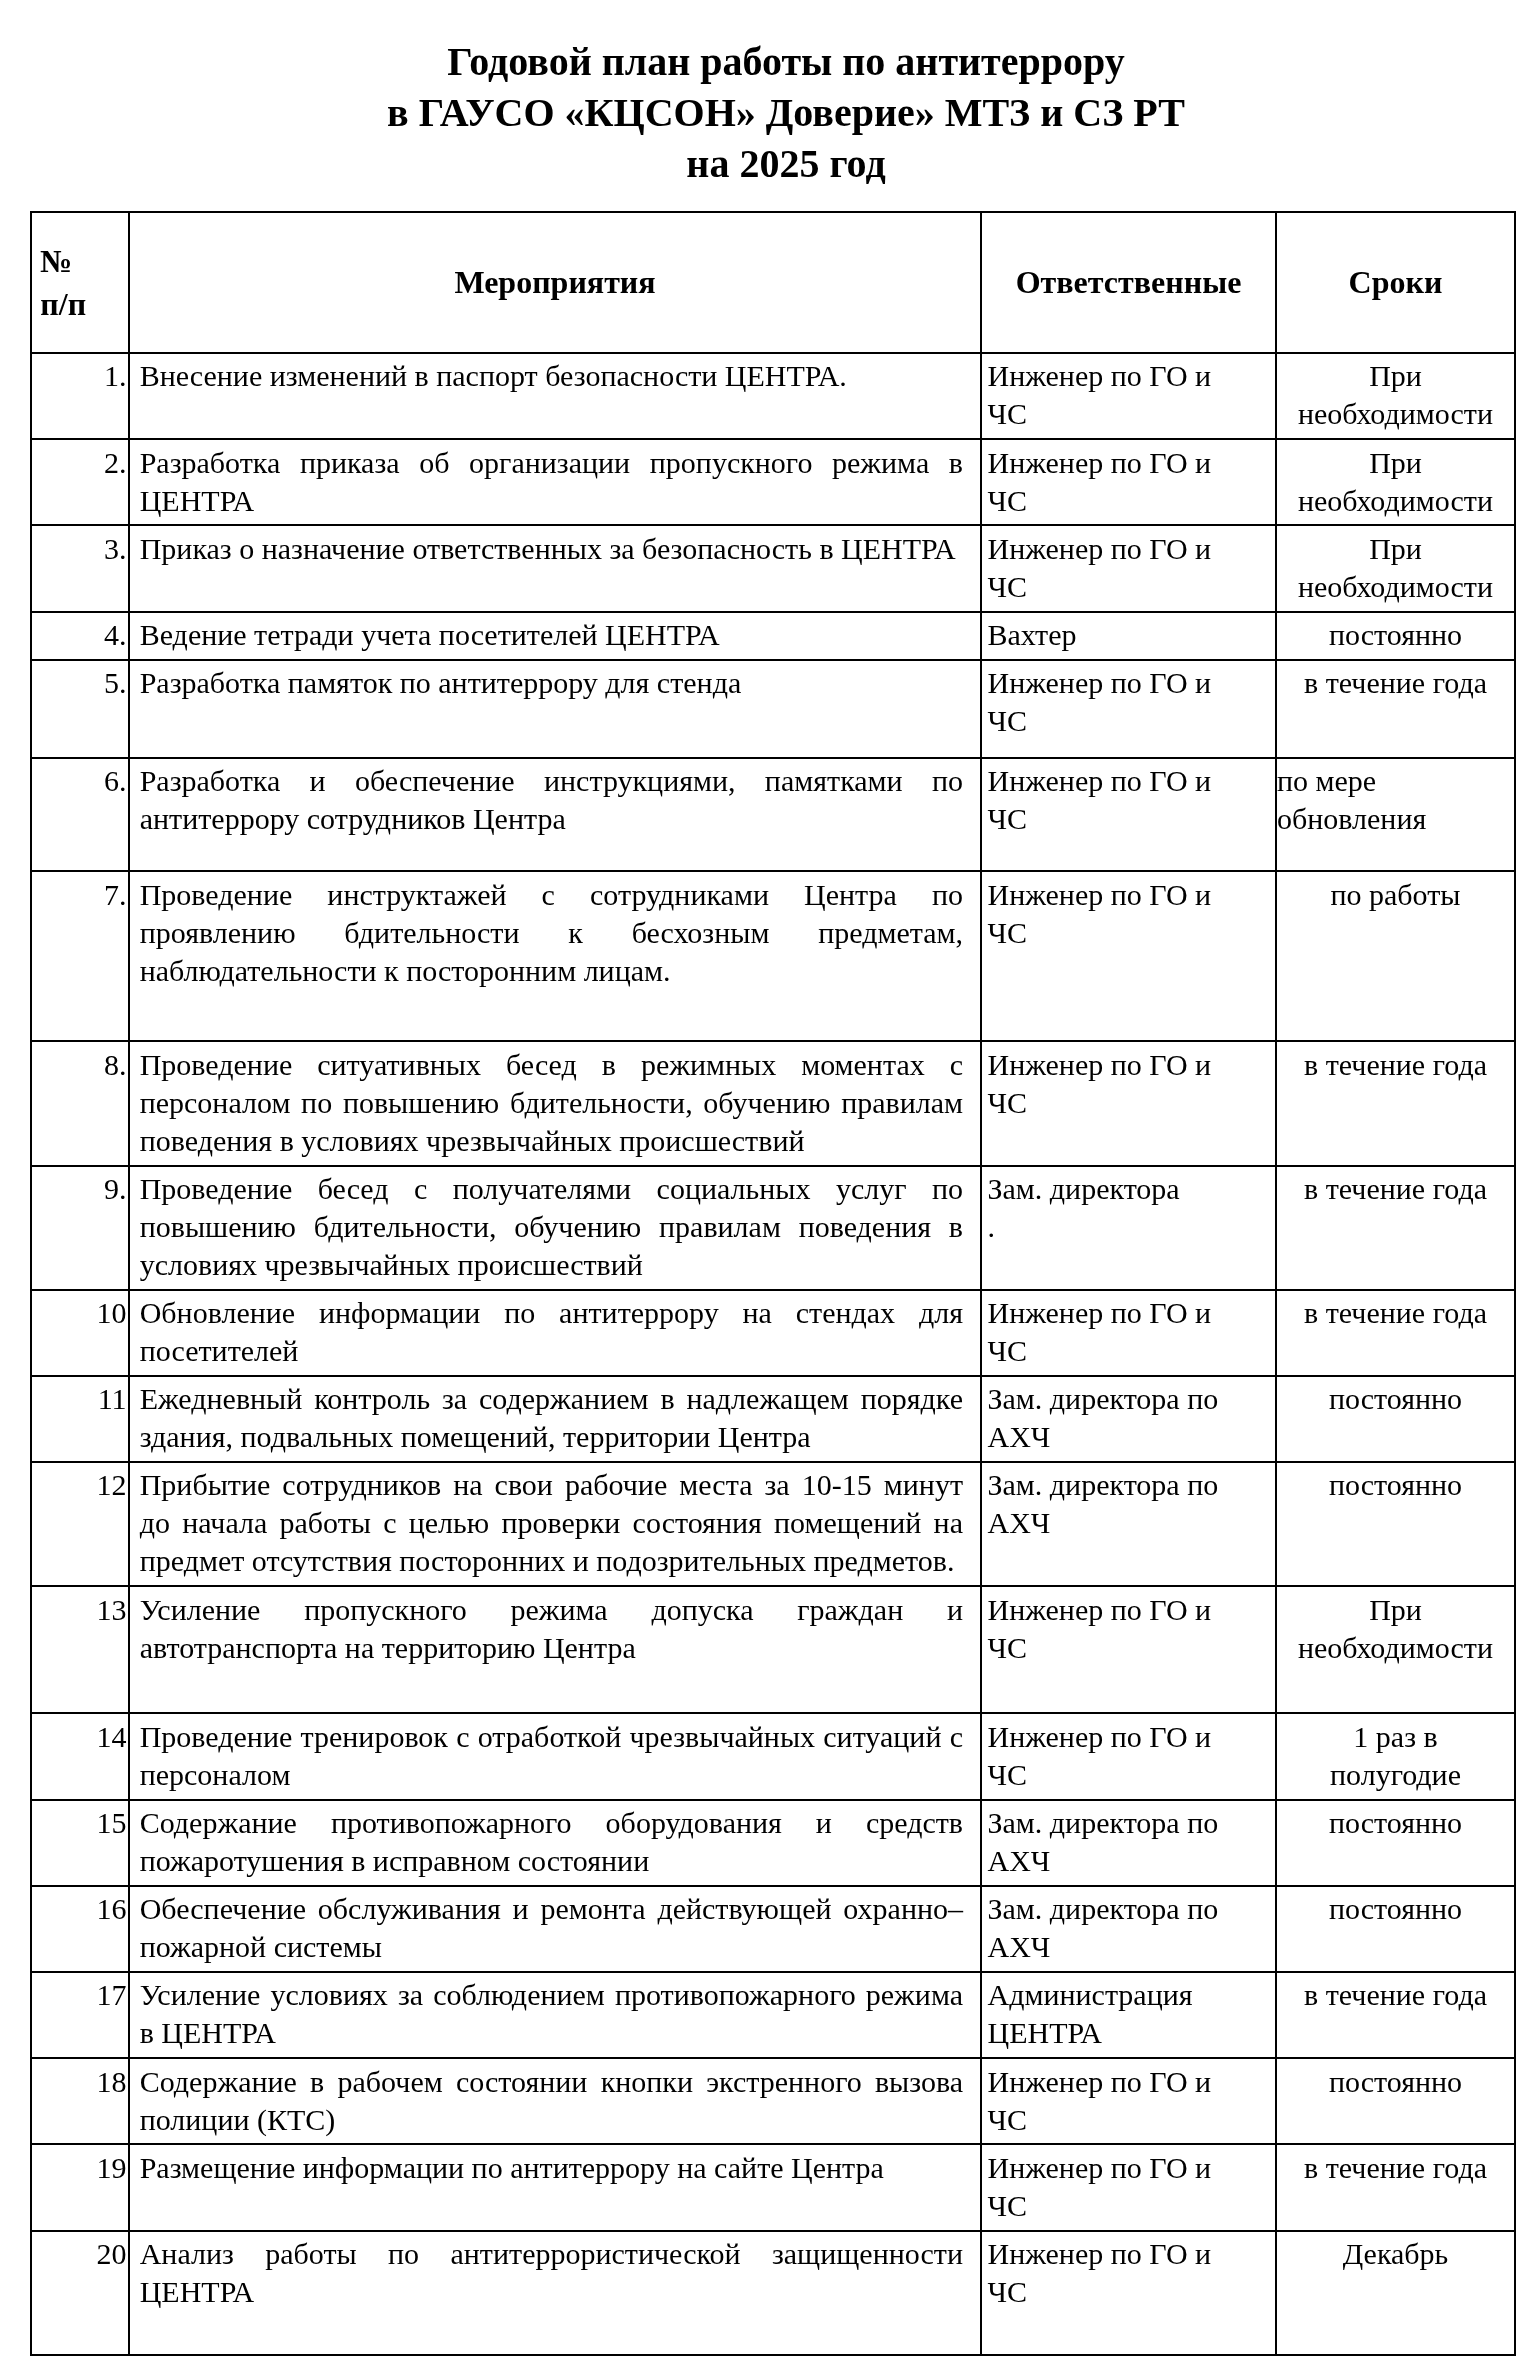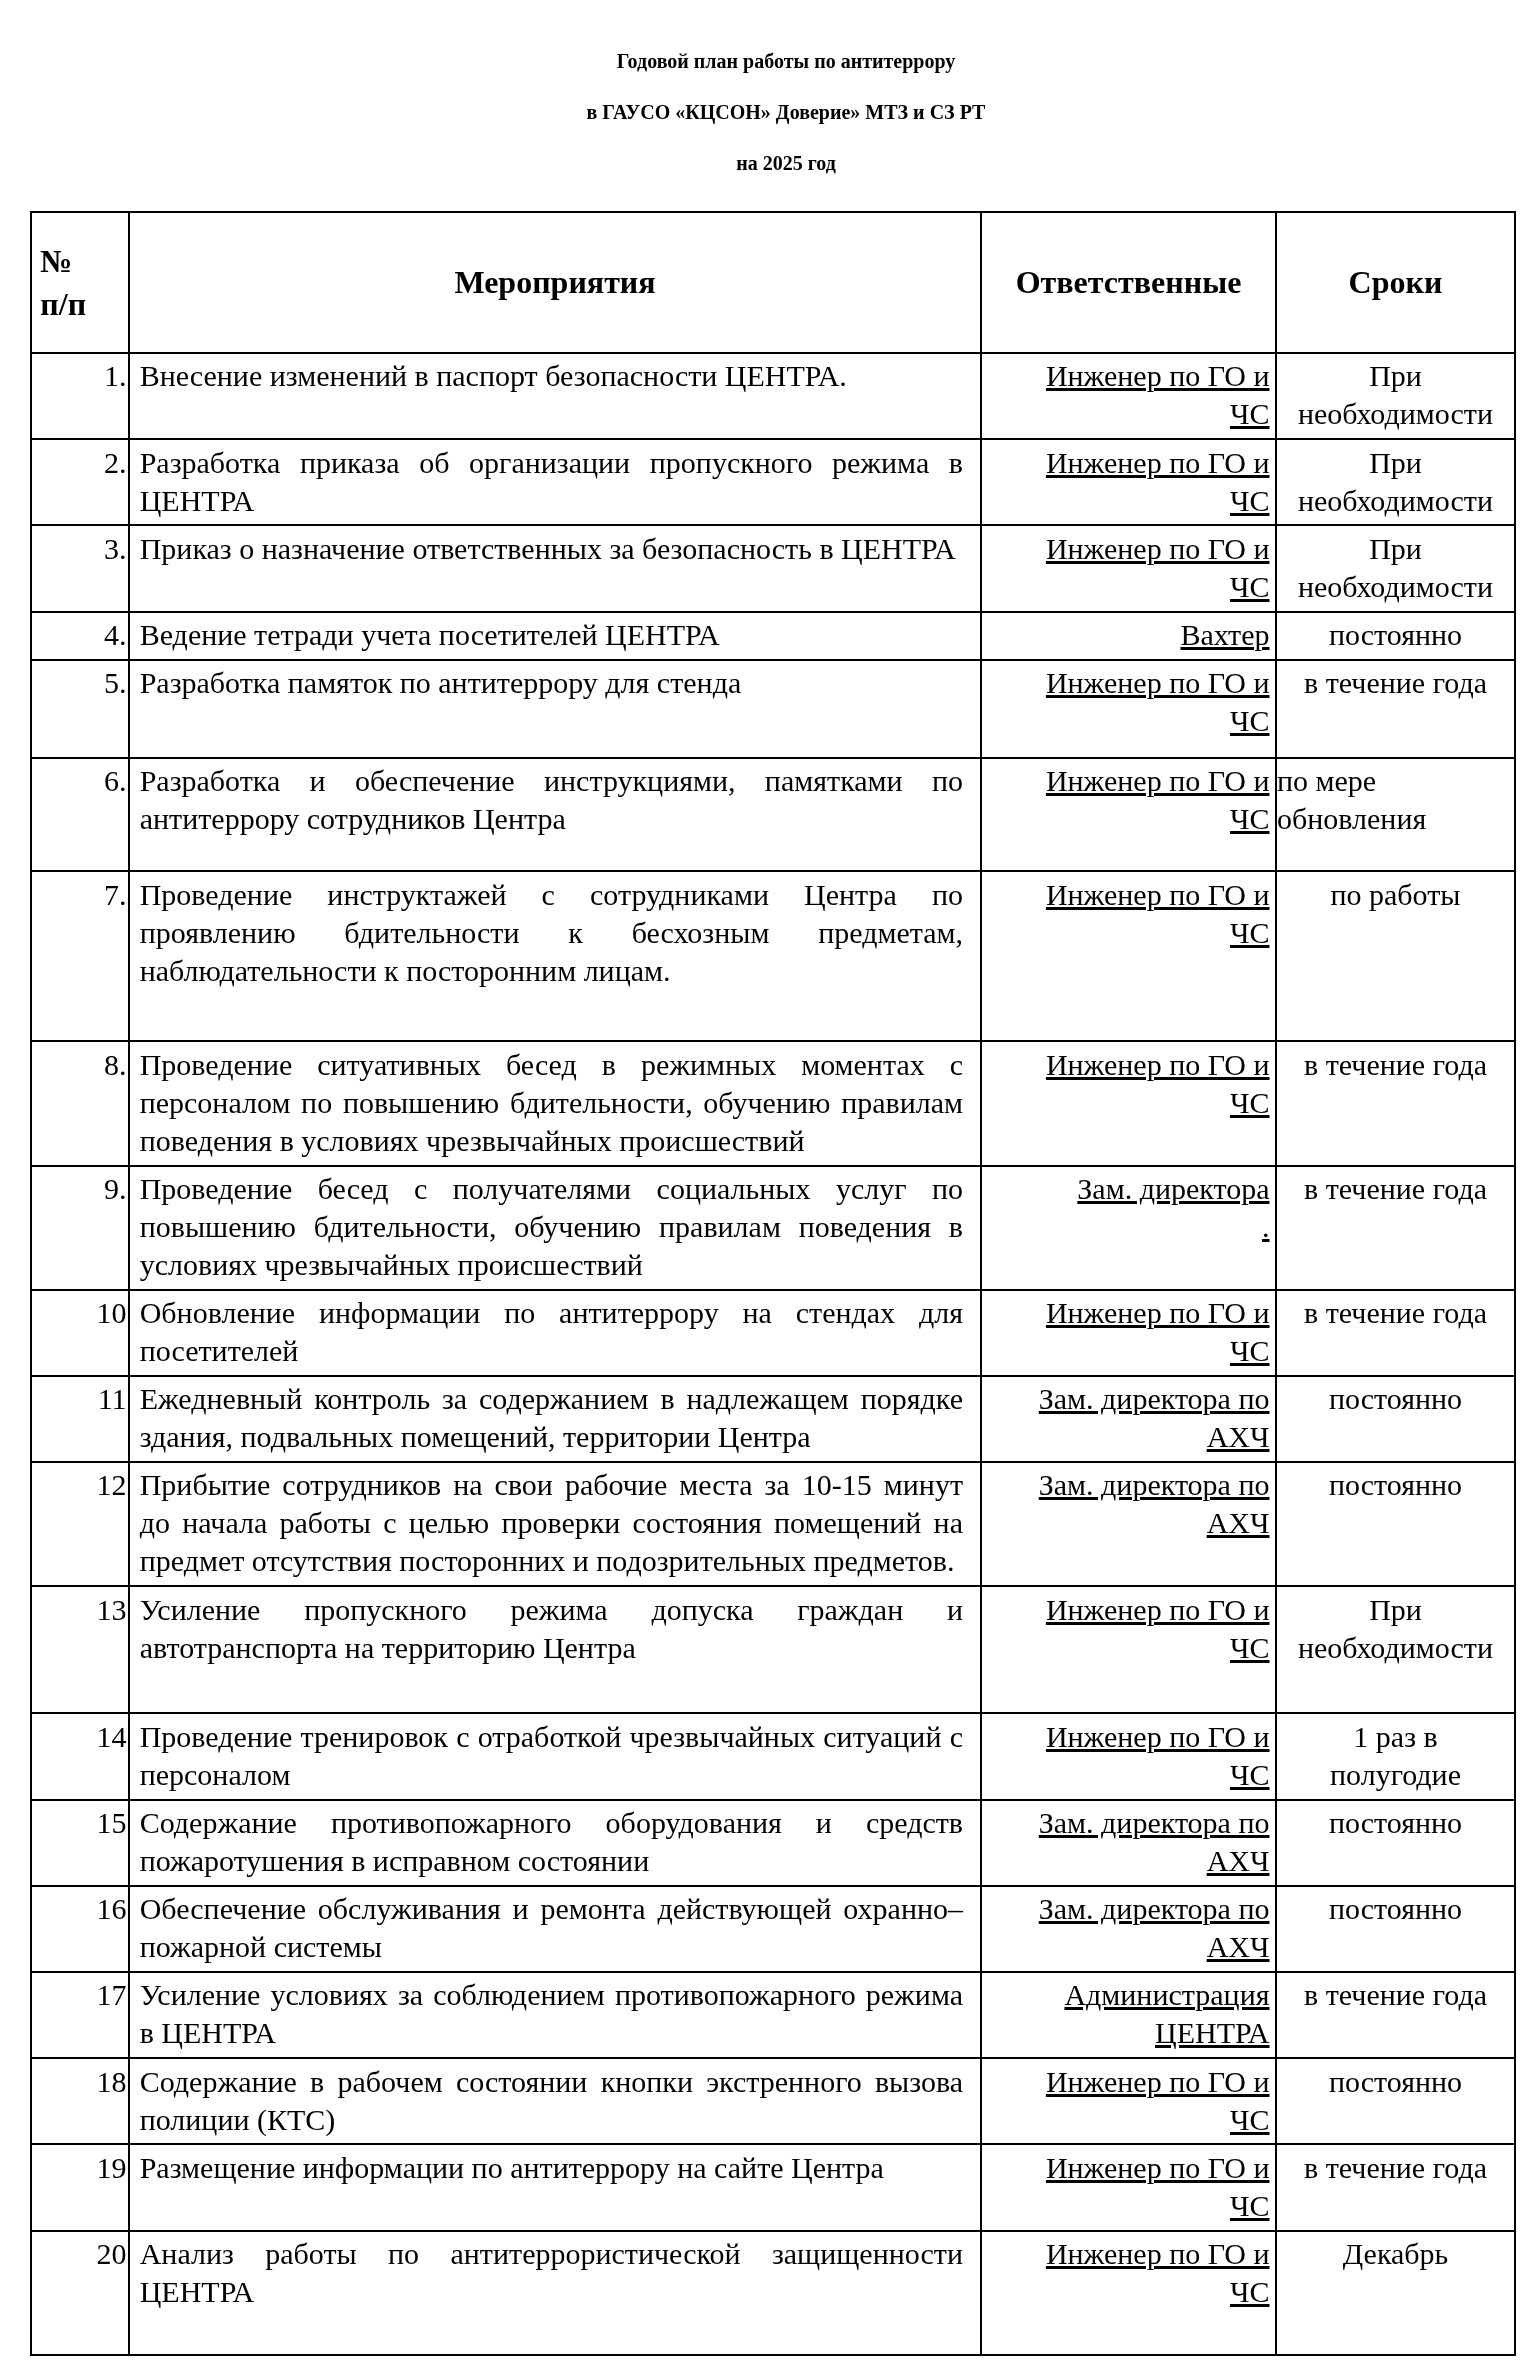--- a/index.html
+++ b/index.html
@@ -17,21 +17,21 @@
   }
   .page {
     width: 1535px;
     height: 2377px;
     overflow: hidden;
   }
   .doc-title {
     margin-top: 36px;
     text-align: center;
     font-weight: bold;
-    font-size: 20px;
+    font-size: 40px;
     line-height: 51px;
     margin-left: 37px;
   }
   table.plan {
     border-collapse: collapse;
     table-layout: fixed;
     width: 1484px;
     margin: 22px 22px 0 30px;
     border: 2.8px solid #000000;
   }
@@ -69,21 +69,21 @@
     text-align: right;
     padding-right: 1.4px;
     padding-left: 0;
     white-space: nowrap;
   }
   td.act {
     text-align: justify;
     padding-left: 9.7px;
     padding-right: 17px;
   }
-  td.resp { text-align: right; text-decoration: underline; }
+  td.resp { text-align: left; }
   td.tim  { text-align: center; }
   
   tbody tr:nth-child(5) td  { height: 88px; }
   tbody tr:nth-child(6) td  { height: 103px; }
   tbody tr:nth-child(7) td  { height: 160px; }
   tbody tr:nth-child(13) td { height: 117px; margin-top: 22px; }
   tbody tr:nth-child(20) td { height: 114px; margin-top: 36px; }
   tbody tr:nth-child(6) td.tim {
     text-align: left;
     padding-left: 0;

